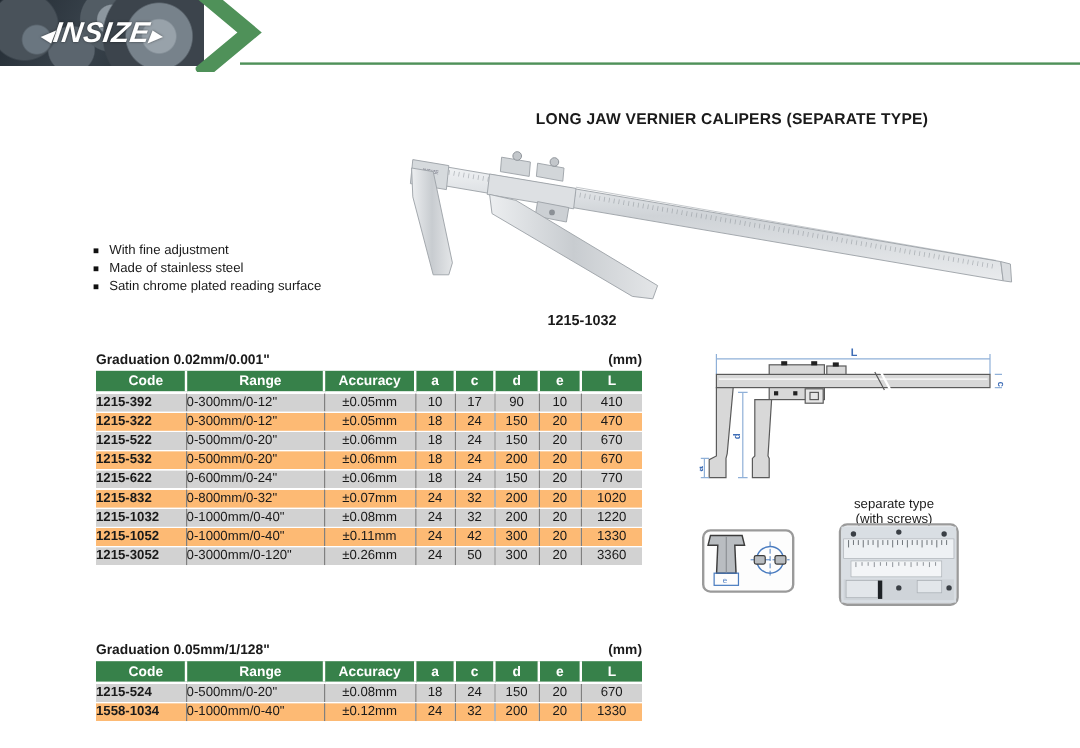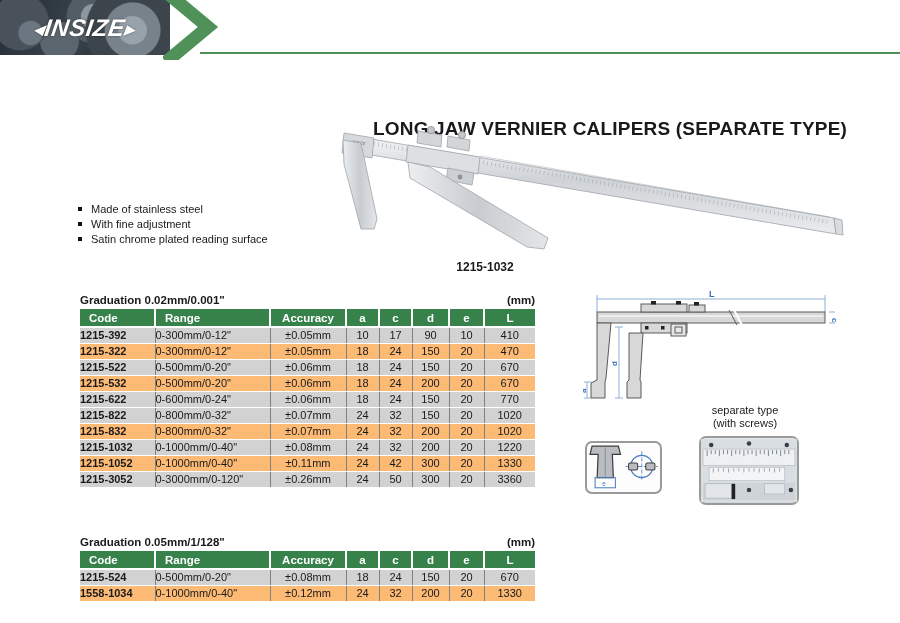--- a/index.html
+++ b/index.html
@@ -16,50 +16,50 @@
       radial-gradient(circle at 35% 75%, #5b656e 0 16%, transparent 17%),
       linear-gradient(120deg, #232b33 0%, #39434c 45%, #1d252c 100%);
   }
   .logo { position:absolute; left:0; top:0; width:170px; height:55px; display:flex; align-items:center; justify-content:center; }
   .logo-inner { font-style:italic; font-weight:bold; font-size:24px; color:#fff; letter-spacing:0.5px; display:flex; align-items:center; transform:skewX(-8deg); text-shadow:0 0 2px rgba(0,0,0,.6); }
   .logo-arr { font-size:13px; line-height:1; position:relative; top:1px; }
   .chevron-svg { position:absolute; left:163px; top:-2px; width:62px; height:62px; }
   .green-line { position:absolute; left:200px; top:52px; width:700px; height:2px; }
 
   
-  .page-title { position:absolute; left:330px; top:91px; width:560px; text-align:center; font-size:19px; font-weight:bold; letter-spacing:0.2px;margin-top:27px; }
+  .page-title { position:absolute; left:330px; top:91px; width:560px; text-align:center; font-size:13px; font-weight:bold; letter-spacing:0.2px; }
 
   
   .product-photo { position:absolute; left:330px; top:122px; width:545px; height:150px; }
   .product-caption { position:absolute; left:425px; top:260px; width:120px; text-align:center; font-weight:bold; font-size:12px; }
 
   
   .features { position:absolute; left:78px; top:202px; list-style:none; }
   .features li { position:relative; font-size:11px; line-height:15px; padding-left:13px; }
   .features li::before { content:""; position:absolute; left:0; top:5px; width:4px; height:4px; background:#111; }
 
   
   .tbl-block { position:absolute; width:455px; }
   .tbl-1 { left:80px; top:294px; }
   .tbl-2 { left:80px; top:536px; }
   .tbl-titlebar { display:flex; justify-content:space-between; font-size:11.5px; font-weight:bold; margin-bottom:3px; }
   table.spec { width:455px; table-layout:fixed; border-collapse:collapse; }
   table.spec th { background:var(--green); color:#fff; font-size:11.5px; font-weight:bold; height:18px; border-left:2px solid #fff; border-bottom:2px solid #fff; text-align:center; }
   table.spec th:first-child { border-left:none; }
-  table.spec th.al { text-align:left; padding-left:9px; }
+  table.spec th.al { text-align:center; padding-left:9px; }
   table.spec td { font-size:11px; height:15px; line-height:15px; border-left:1px solid #808080; border-bottom:1px solid #fff; text-align:center; white-space:nowrap; overflow:hidden; }
   table.spec td:first-child { border-left:none; }
   table.spec td.al { text-align:left; padding-left:0; }
   table.spec td.code { font-weight:bold; }
   table.spec tr.gray td { background:#d2d2d2; }
   table.spec tr.white td { background:#fdba74; }
 
   
   .tech-diagram { position:absolute; left:583px; top:290px; width:300px; height:125px; }
-  .sep-type { position:absolute; left:685px; top:404px; width:120px; text-align:center; font-size:11px; line-height:13px; }
+  .sep-type { position:absolute; left:685px; top:414px; width:120px; text-align:center; font-size:11px; line-height:13px; }
   .detail-box { position:absolute; border:2.5px solid #9a9a9a; border-radius:7px; background:#fdfdfd; }
   .detail-box1 { left:585px; top:441px; width:77px; height:53px; }
   .detail-box2 { left:699px; top:436px; width:100px; height:69px; background:linear-gradient(180deg,#e9ecef,#cfd4d9); }
   .detail-box svg { display:block; width:100%; height:100%; }
 </style>
 </head>
 <body>
 
 <div class="page" style="--green:#37814a;">
 
@@ -111,22 +111,22 @@
     <polygon points="118,46 144,51 142,63 116,58" fill="#ccd0d4" stroke="#a0a5aa" stroke-width="0.8"></polygon>
     <circle cx="130" cy="55" r="2.4" fill="#8b9096"></circle>
 
     <polygon points="78,40 100,45 218,116 214,127 197,125 80,56" fill="url(#gjaw)" stroke="#a0a5aa" stroke-width="0.8"></polygon>
 
     <polygon points="504,96 512,98 513,113 506,112" fill="#dadde0" stroke="#a0a5aa" stroke-width="0.8"></polygon>
   </svg>
   <div class="product-caption">1215-1032</div>
 
   <ul class="features">
+    <li>With fine adjustment</li>
     <li>Made of stainless steel</li>
-    <li>With fine adjustment</li>
     <li>Satin chrome plated reading surface</li>
   </ul>
 
   <div class="tbl-block tbl-1">
     <div class="tbl-titlebar">
       <span>Graduation 0.02mm/0.001"</span>
       <span>(mm)</span>
     </div>
     <table class="spec">
       <thead>
@@ -184,30 +184,20 @@
           </tr>
           <tr class="gray">
             <td class="al code">1215-622</td>
             <td class="al">0-600mm/0-24"</td>
             <td>±0.06mm</td>
             <td>18</td>
             <td>24</td>
             <td>150</td>
             <td>20</td>
             <td>770</td>
-          </tr>
-          <tr class="gray">
-            <td class="al code">1215-822</td>
-            <td class="al">0-800mm/0-32"</td>
-            <td>±0.07mm</td>
-            <td>24</td>
-            <td>32</td>
-            <td>150</td>
-            <td>20</td>
-            <td>1020</td>
           </tr>
           <tr class="white">
             <td class="al code">1215-832</td>
             <td class="al">0-800mm/0-32"</td>
             <td>±0.07mm</td>
             <td>24</td>
             <td>32</td>
             <td>200</td>
             <td>20</td>
             <td>1020</td>

